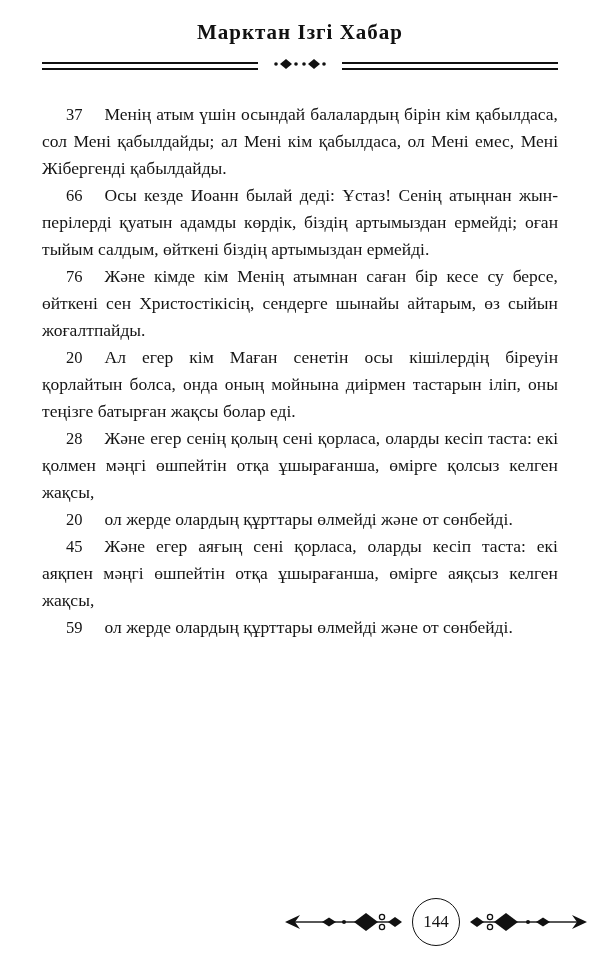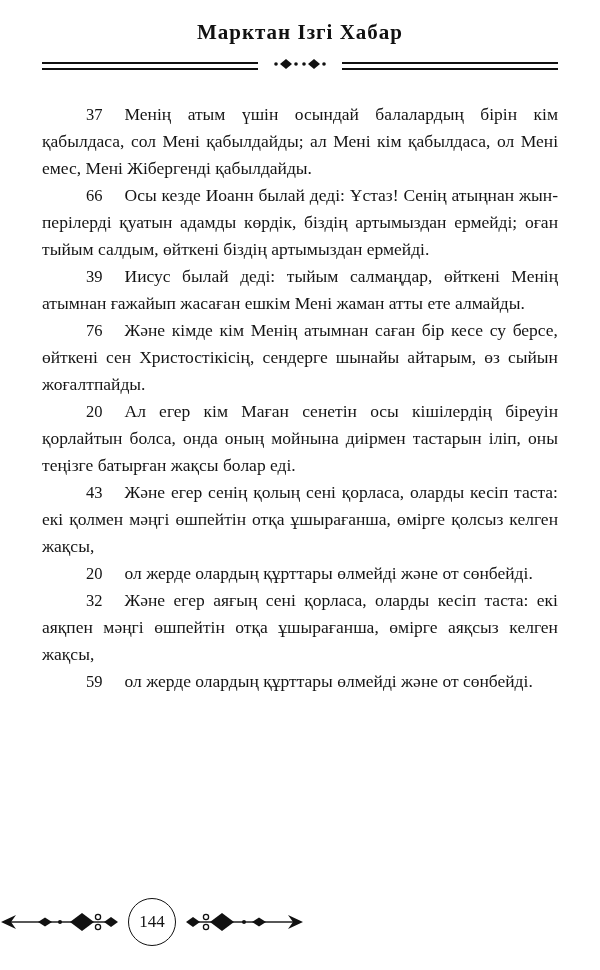--- a/index.html
+++ b/index.html
@@ -59,34 +59,34 @@
     font-size: 17.5px;
     line-height: 27px;
     text-align: justify;
   }
   .verse {
     margin: 0;
     padding: 0;
   }
   .vnum {
     display: inline-block;
-    margin-left: 44px;
+    margin-left: 24px;
     margin-right: 22px;
     font-size: 16.5px;
   }
 
   
   .footer {
     position: absolute;
     left: 0;
-    right: 3px;
+    right: 12px;
     bottom: 24px;
     display: flex;
     align-items: center;
-    justify-content: flex-start;
+    justify-content: flex-end;
     gap: 8px;
   }
   .flourish {
     line-height: 0;
   }
   .flourish.mirrored svg {
     transform: scaleX(-1);
   }
   .page-number-circle {
     width: 46px;
@@ -121,26 +121,25 @@
             <circle cx="56" cy="9" r="1.8"></circle>
           </g>
         </svg>
       </span>
     </div>
   </div>
 
   <div class="text-block">
     <p class="verse"><span class="vnum">37</span><span>Менің атым үшін осындай балалардың бірін кім қабылдаса, сол Мені қабылдайды; ал Мені кім қабылдаса, ол Мені емес, Мені Жібергенді қабылдайды.</span></p>
     <p class="verse"><span class="vnum">66</span><span>Осы кезде Иоанн былай деді: Ұстаз! Сенің атыңнан жын-перілерді қуатын адамды көрдік, біздің артымыздан ермейді; оған тыйым салдым, өйткені біздің артымыздан ермейді.</span></p>
-    <p class="verse"><span class="vnum">39</span><span>Иисус былай деді: тыйым салмаңдар, өйткені Менің атымнан ғажайып жасаған ешкім Мені жаман атты ете алмайды.</span></p>
     <p class="verse"><span class="vnum">76</span><span>Және кімде кім Менің атымнан саған бір кесе су берсе, өйткені сен Христостікісің, сендерге шынайы айтарым, өз сыйын жоғалтпайды.</span></p>
     <p class="verse"><span class="vnum">20</span><span>Ал егер кім Маған сенетін осы кішілердің біреуін қорлайтын болса, онда оның мойнына диірмен тастарын іліп, оны теңізге батырған жақсы болар еді.</span></p>
-    <p class="verse"><span class="vnum">43</span><span>Және егер сенің қолың сені қорласа, оларды кесіп таста: екі қолмен мәңгі өшпейтін отқа ұшырағанша, өмірге қолсыз келген жақсы,</span></p>
+    <p class="verse"><span class="vnum">28</span><span>Және егер сенің қолың сені қорласа, оларды кесіп таста: екі қолмен мәңгі өшпейтін отқа ұшырағанша, өмірге қолсыз келген жақсы,</span></p>
     <p class="verse"><span class="vnum">20</span><span>ол жерде олардың құрттары өлмейді және от сөнбейді.</span></p>
-    <p class="verse"><span class="vnum">32</span><span>Және егер аяғың сені қорласа, оларды кесіп таста: екі аяқпен мәңгі өшпейтін отқа ұшырағанша, өмірге аяқсыз келген жақсы,</span></p>
+    <p class="verse"><span class="vnum">45</span><span>Және егер аяғың сені қорласа, оларды кесіп таста: екі аяқпен мәңгі өшпейтін отқа ұшырағанша, өмірге аяқсыз келген жақсы,</span></p>
     <p class="verse"><span class="vnum">59</span><span>ол жерде олардың құрттары өлмейді және от сөнбейді.</span></p>
   </div>
 
   <div class="footer">
     <span class="flourish">
       <svg width="120" height="26" viewBox="0 0 120 26" xmlns="http://www.w3.org/2000/svg">
         <g fill="#111" stroke="none">
           <rect x="10" y="12.3" width="104" height="1.4"></rect>
           <path d="M1,13 L16,6 L11,13 L16,20 Z"></path>
           <path d="M38,13 L45,8.5 L52,13 L45,17.5 Z"></path>

